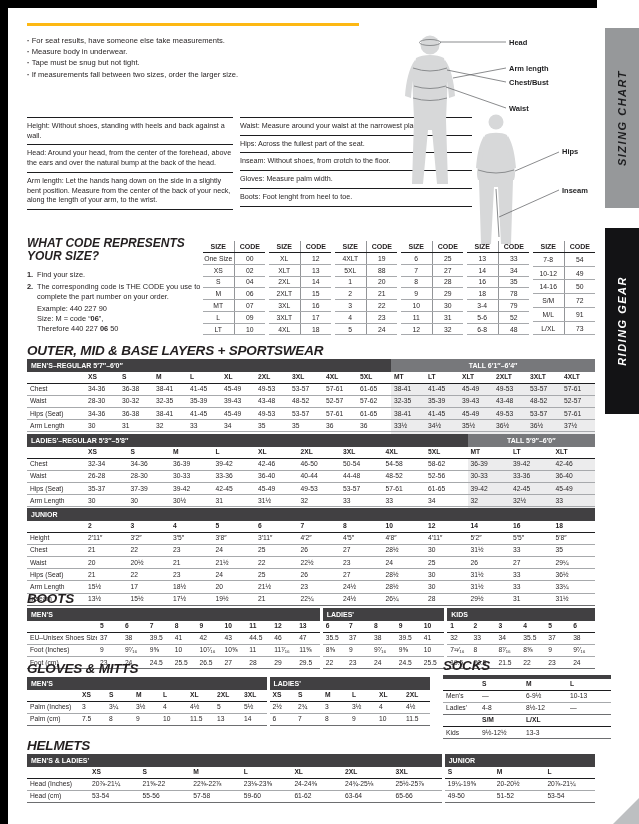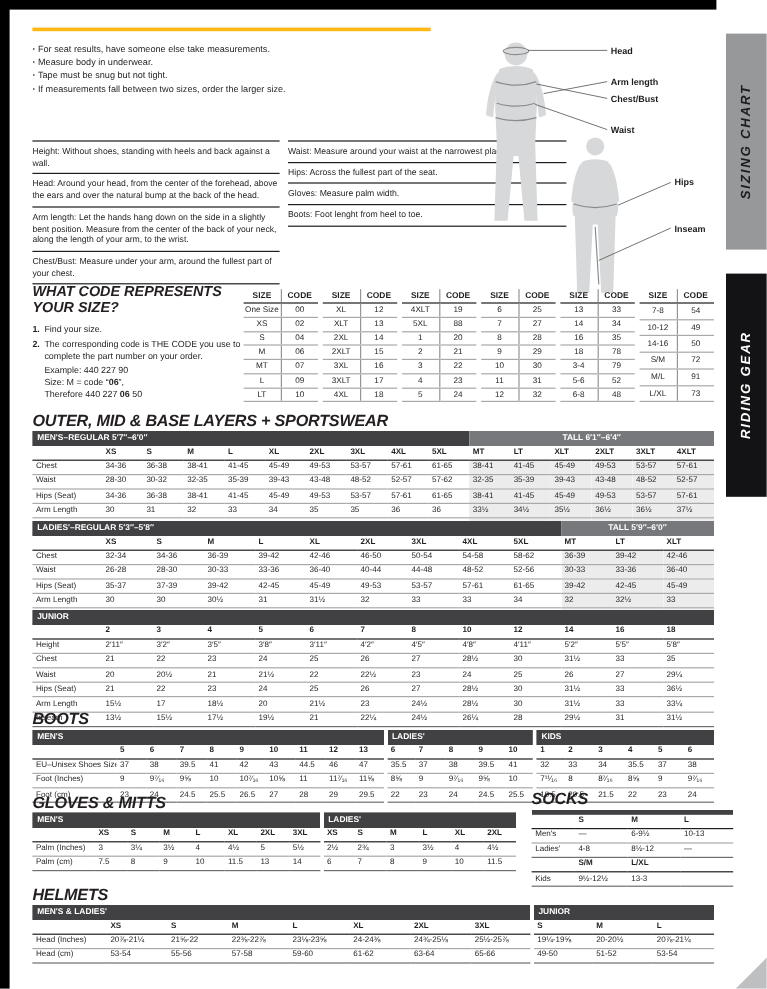--- a/index.html
+++ b/index.html
@@ -84,25 +84,25 @@
       <div class="item">Measure body in underwear.</div>
       <div class="item">Tape must be snug but not tight.</div>
       <div class="item">If measurements fall between two sizes, order the larger size.</div>
     </div>
 </div>
 
 <div class="defs defs-left">
     <div class="def"><b>Height: </b>Without shoes, standing with heels and back against a wall.</div>
     <div class="def"><b>Head: </b>Around your head, from the center of the forehead, above the ears and over the natural bump at the back of the head.</div>
     <div class="def"><b>Arm length: </b>Let the hands hang down on the side in a slightly bent position. Measure from the center of the back of your neck, along the length of your arm, to the wrist.</div>
-    <div class="def"><b>Chest/Bust: </b>Measure under your arm, around the fullest part of your chest.</div>
   </div>
 <div class="defs defs-right">
     <div class="def"><b>Waist: </b>Measure around your waist at the narrowest place.</div>
     <div class="def"><b>Hips: </b>Across the fullest part of the seat.</div>
+    <div class="def"><b>Inseam: </b>Without shoes, from crotch to the floor.</div>
     <div class="def"><b>Gloves: </b>Measure palm width.</div>
     <div class="def"><b>Boots: </b>Foot lenght from heel to toe.</div>
   </div>
 
 <div class="figwrap">
   <svg viewBox="0 0 219 218">
     <g fill="#D7D8D9">
       <circle cx="52" cy="13" r="9.5"></circle>
       <path d="M38,26 C45,22 59,22 66,26 C69,38 70,52 69,64 L68,88 L36,88 L35,64 C34,52 35,38 38,26 Z"></path>
       <path d="M37,28 C31,36 28,50 27,64 L33,66 C34,52 36,40 40,32 Z"></path>

